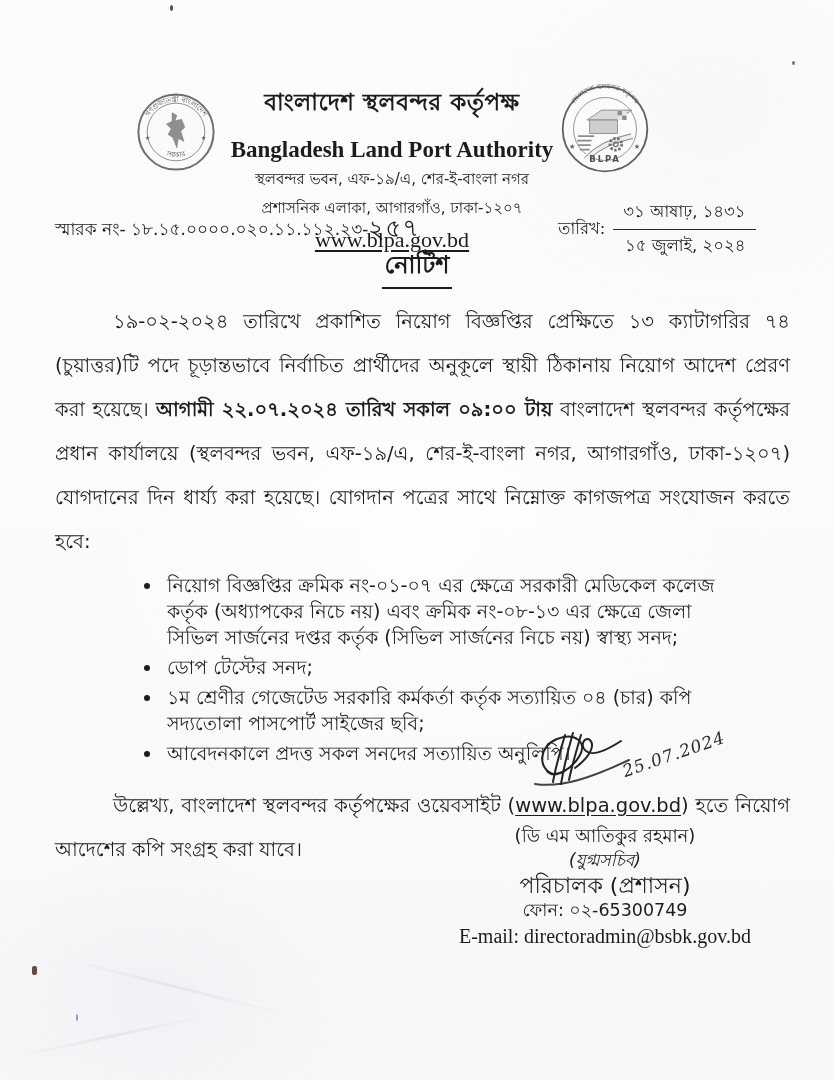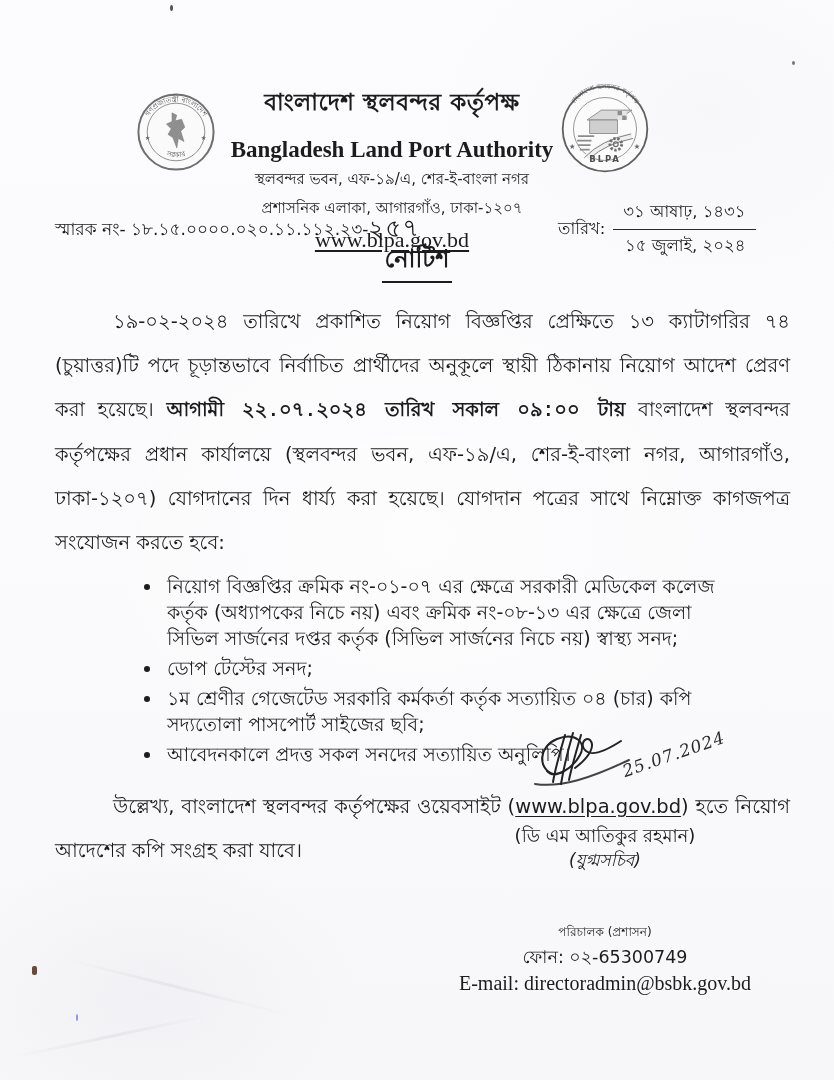--- a/index.html
+++ b/index.html
@@ -24,40 +24,40 @@
   .seal-left{left:136px;top:92px;width:80px;height:80px;}
   .seal-right{left:560px;top:84px;width:90px;height:90px;}
   
   .memo{position:absolute;left:55px;top:207px;font-size:17px;white-space:nowrap;}
   .memo .hand{font-size:25px;font-weight:500;display:inline-block;transform:rotate(-2deg) translateY(2px);letter-spacing:1px;}
   .dateblk{position:absolute;left:558px;top:199px;display:flex;align-items:center;font-size:16.5px;}
   .dateblk .lbl{margin-right:8px;}
   .frac .top{border-bottom:1.5px solid #2a2a2c;padding:0 10px 3px 10px;text-align:right;}
   .frac .bot{padding:3px 10px 0 10px;text-align:right;}
   
-  .ntitle{position:absolute;left:0;top:240px;width:100%;text-align:center;text-decoration:underline;}
+  .ntitle{position:absolute;left:0;top:246px;width:100%;text-align:center;text-decoration:underline;}
   .ntitle span{display:inline-block;font-size:24px;font-weight:700;border-bottom:2.5px solid #1c1c1e;padding:0 2px 1px 2px;}
   
   .body{position:absolute;left:55px;top:300px;width:735px;}
   .para{font-size:19.5px;line-height:44px;text-align:justify;text-indent:58px;margin:0;}
-  .bold{font-weight:700;font-family:Liberation Mono, monospace;}
+  .bold{font-weight:700;}
   ul.docs{margin:8px 50px 0 0;padding:0 0 0 108px;}
   ul.docs li{font-size:19px;line-height:26px;margin-bottom:4px;padding-left:4px;}
   .para2{margin-top:18px;}
   .para2 a{color:#1c1c1e;text-decoration:underline;text-underline-offset:3px;}
   
   .sigzone{position:absolute;left:430px;top:726px;width:350px;text-align:center;}
   .scribble{position:relative;height:74px;}
   .scribble svg{position:absolute;left:95px;top:0;}
   .sigdate{position:absolute;left:190px;top:18px;transform:rotate(-19deg);
     font-family:"DejaVu Serif", serif;font-style:italic;font-size:17px;color:#2b2b2d;letter-spacing:1px;}
   .sig-line{line-height:25px;}
   .sig-name{font-size:18px;margin-top:23px;}
   .sig-desg{font-size:17px;font-style:italic;}
-  .sig-title{font-size:12px;margin-top:47px;}
+  .sig-title{font-size:22px;}
   .sig-phone{font-size:17.5px;}
   .sig-email{font-family:"Liberation Serif", serif;font-size:20px;margin-top:1px;}
   
   .speck{position:absolute;border-radius:50%;}
   .crease{position:absolute;background:linear-gradient(90deg,transparent,rgba(60,60,80,0.07),transparent);}
 </style>
 </head>
 <body>
 
 <div class="page">

